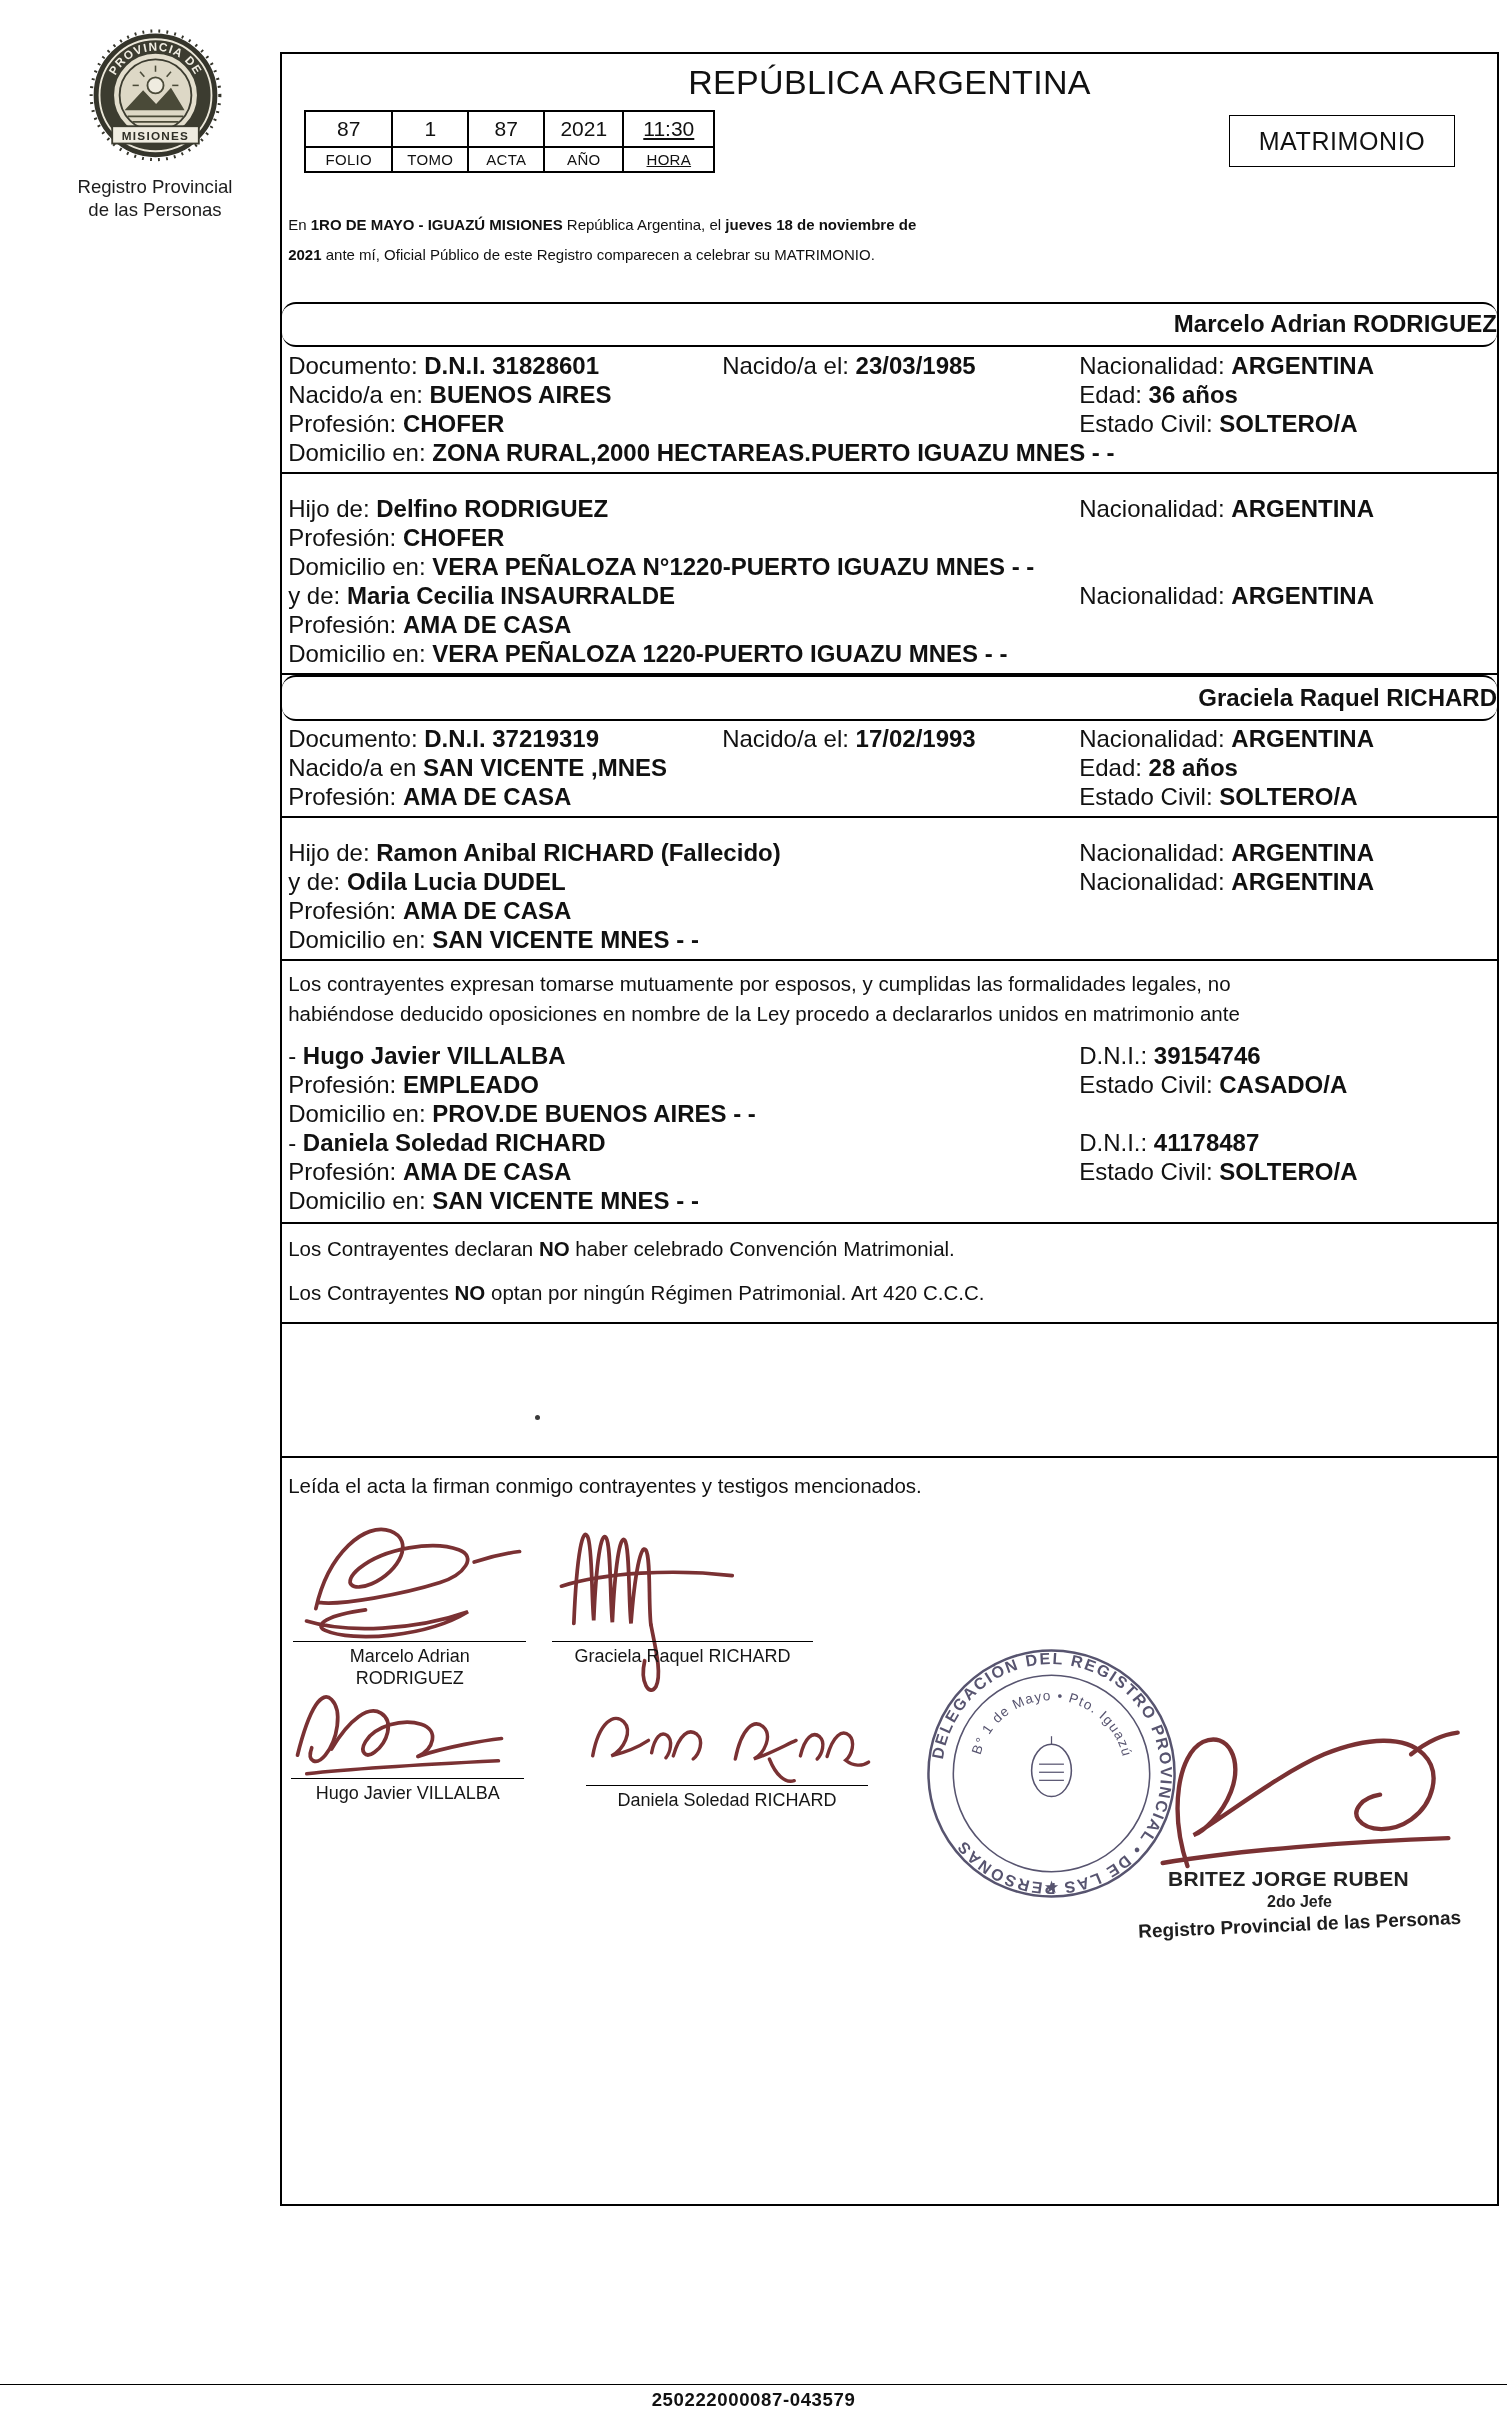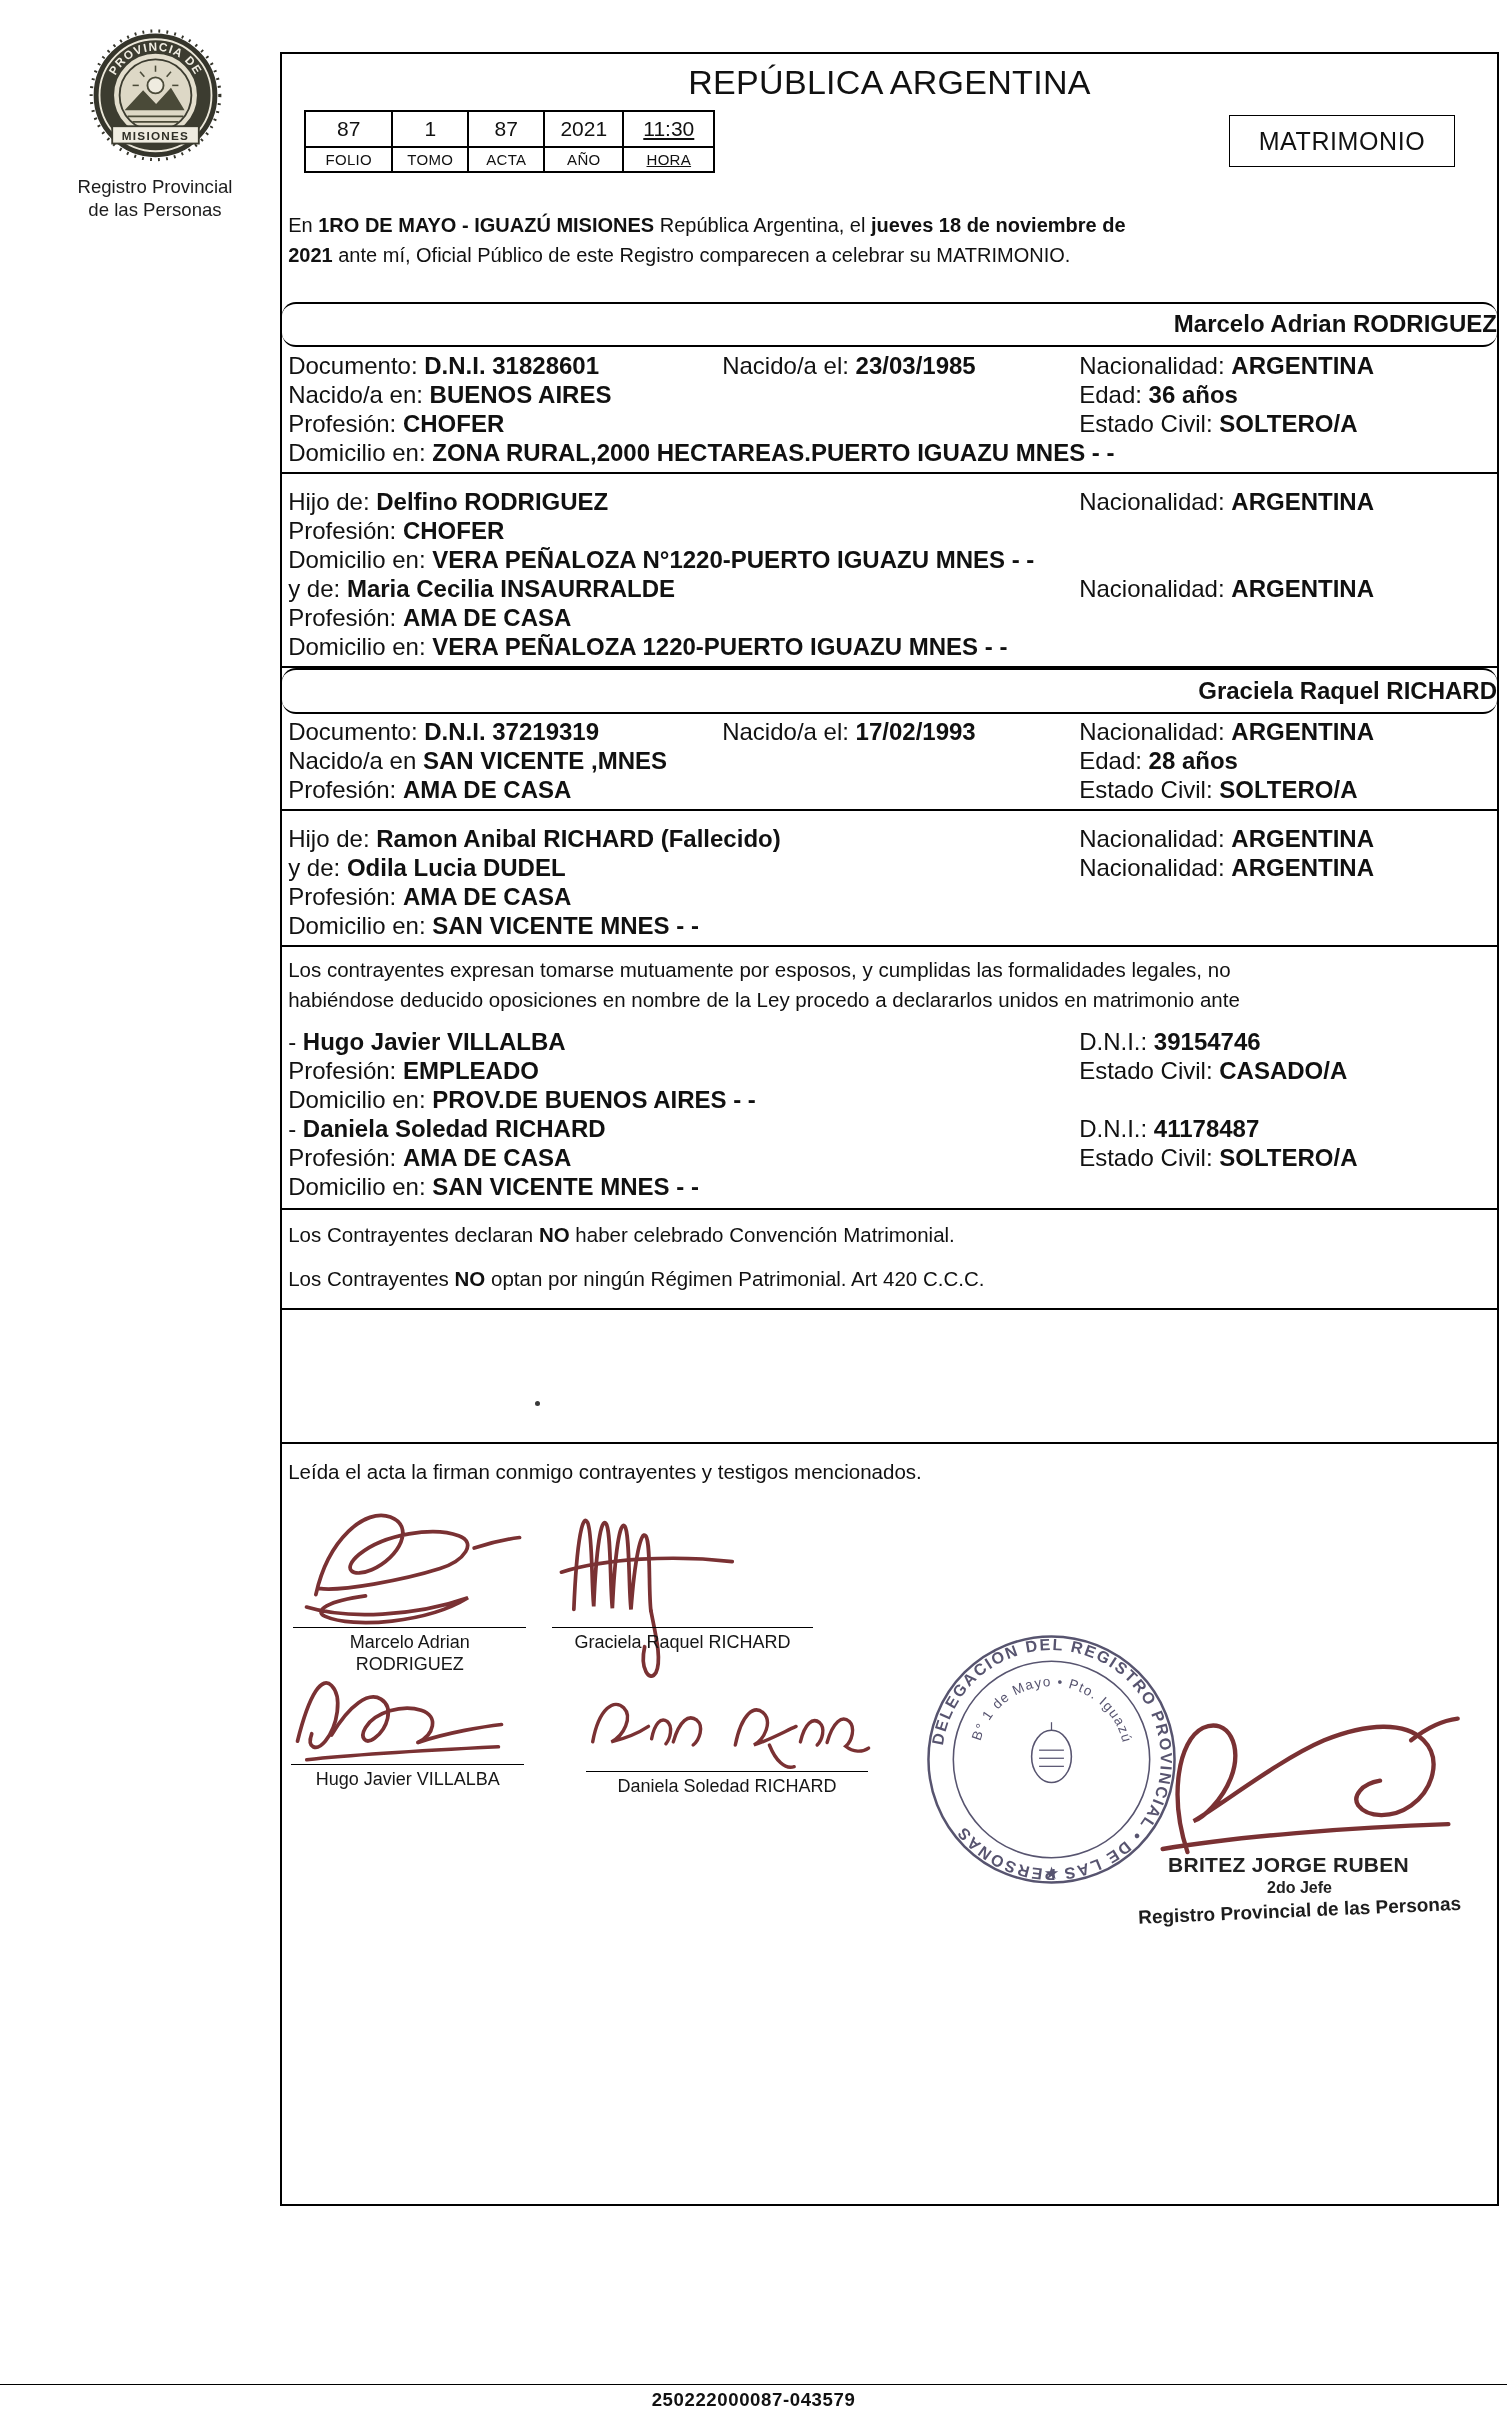--- a/index.html
+++ b/index.html
@@ -33,30 +33,30 @@
   .record-table td:nth-child(3){ min-width:76px; }
   .record-table td:nth-child(4){ min-width:79px; }
   .record-table td:nth-child(5){ min-width:91px;text-decoration:underline; }
 
   .type-box {
     position:absolute; right:42px; top:5px; width:226px; height:52px; border:1.9px solid #000;
     display:flex; align-items:center; justify-content:center; font-size:25px; letter-spacing:0.6px;
     box-sizing:border-box;
   }
 
-  .intro { margin-top:8.7px; padding:0 6.2px; font-size:20px; line-height:30px; }
+  .intro { margin-top:8.7px; padding:0 6.2px; font-size:15px; line-height:30px; }
   .spacer-top { height:32px; }
 
   .person-header {
     border-top:2.5px solid #000; border-bottom:2.5px solid #000;
     text-align:right; font-size:24px; font-weight:bold; padding:6.8px 0;border-radius:14px;
   }
 
   .section { padding:3.7px 6.2px 5px 6.2px; border-bottom:2.5px solid #000; }
-  .section.pt { padding-top:13px; }
+  .section.pt { padding-top:20px; }
   .prow { display:flex; font-size:24px; line-height:29px; }
   .c1 { width:434px; } .c2 { width:357px; } .c3 { flex:1; }
   .wc1 { width:791px; } .full { flex:1; }
   .lbl { font-weight:normal; } .val { font-weight:bold; }
 
   .testimony-sec { padding:7.4px 6.2px 7.4px 6.2px; border-bottom:2.5px solid #000; }
   .testimony-line { font-size:20.5px; line-height:30px; }
   .wit-gap { height:12.4px; }
 
   .decl-sec { padding:10px 6.2px 13.6px 6.2px; border-bottom:2.5px solid #000; font-size:20.5px; line-height:30px; }

